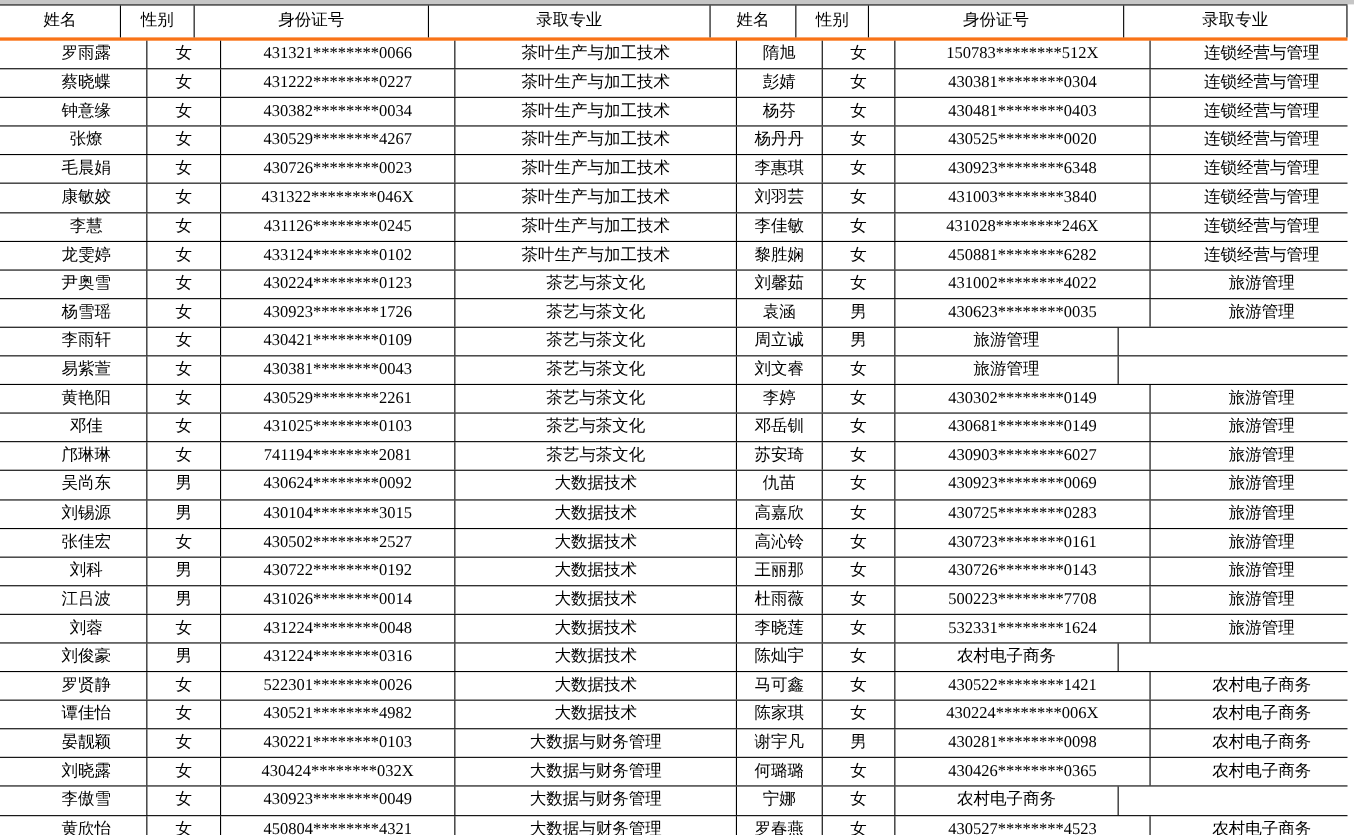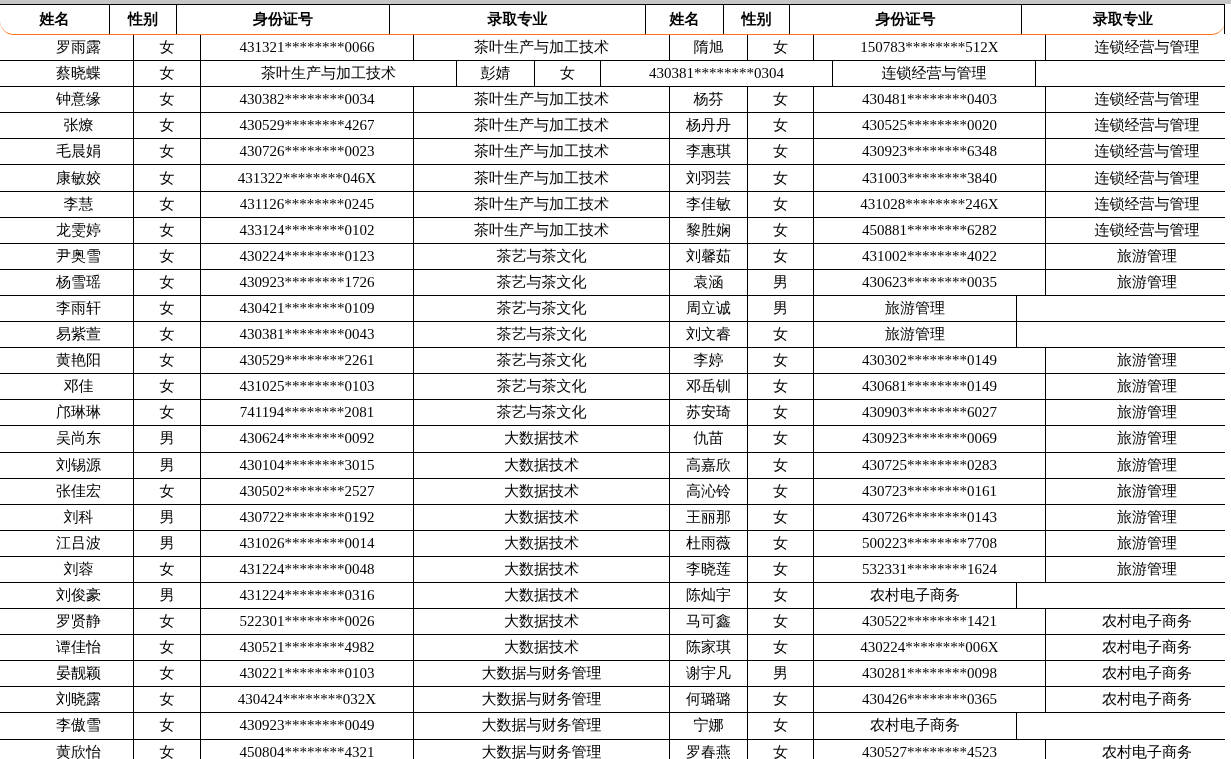--- a/index.html
+++ b/index.html
@@ -17,23 +17,22 @@
     height: 4px;
     background: #c6c6c6;
   }
   .grid {
     width: 1225px;
     border-top: 1px solid #000;
   }
   .hrow {
     display: flex;
     height: 29px;
-    border-bottom: 1px solid #f97316;
-    font-weight: bold;
-    border-radius: 14px;
+    border-bottom: 3px solid #f97316;
+    font-weight: normal;
   }
   .row {
     display: flex;
     height: 25.1px;
     border-bottom: 1px solid #000;
     padding-left: 24px;
   }
   .cell {
     flex: none;
     box-sizing: border-box;
@@ -79,20 +78,21 @@
           <div class="cell c2">431321********0066</div>
           <div class="cell c3">茶叶生产与加工技术</div>
           <div class="cell c4">隋旭</div>
           <div class="cell c5">女</div>
           <div class="cell c6">150783********512X</div>
           <div class="cell c7">连锁经营与管理</div>
         </div>
         <div class="row">
           <div class="cell c0">蔡晓蝶</div>
           <div class="cell c1">女</div>
+          <div class="cell c2">431222********0227</div>
           <div class="cell c3">茶叶生产与加工技术</div>
           <div class="cell c4">彭婧</div>
           <div class="cell c5">女</div>
           <div class="cell c6">430381********0304</div>
           <div class="cell c7">连锁经营与管理</div>
         </div>
         <div class="row">
           <div class="cell c0">钟意缘</div>
           <div class="cell c1">女</div>
           <div class="cell c2">430382********0034</div>

